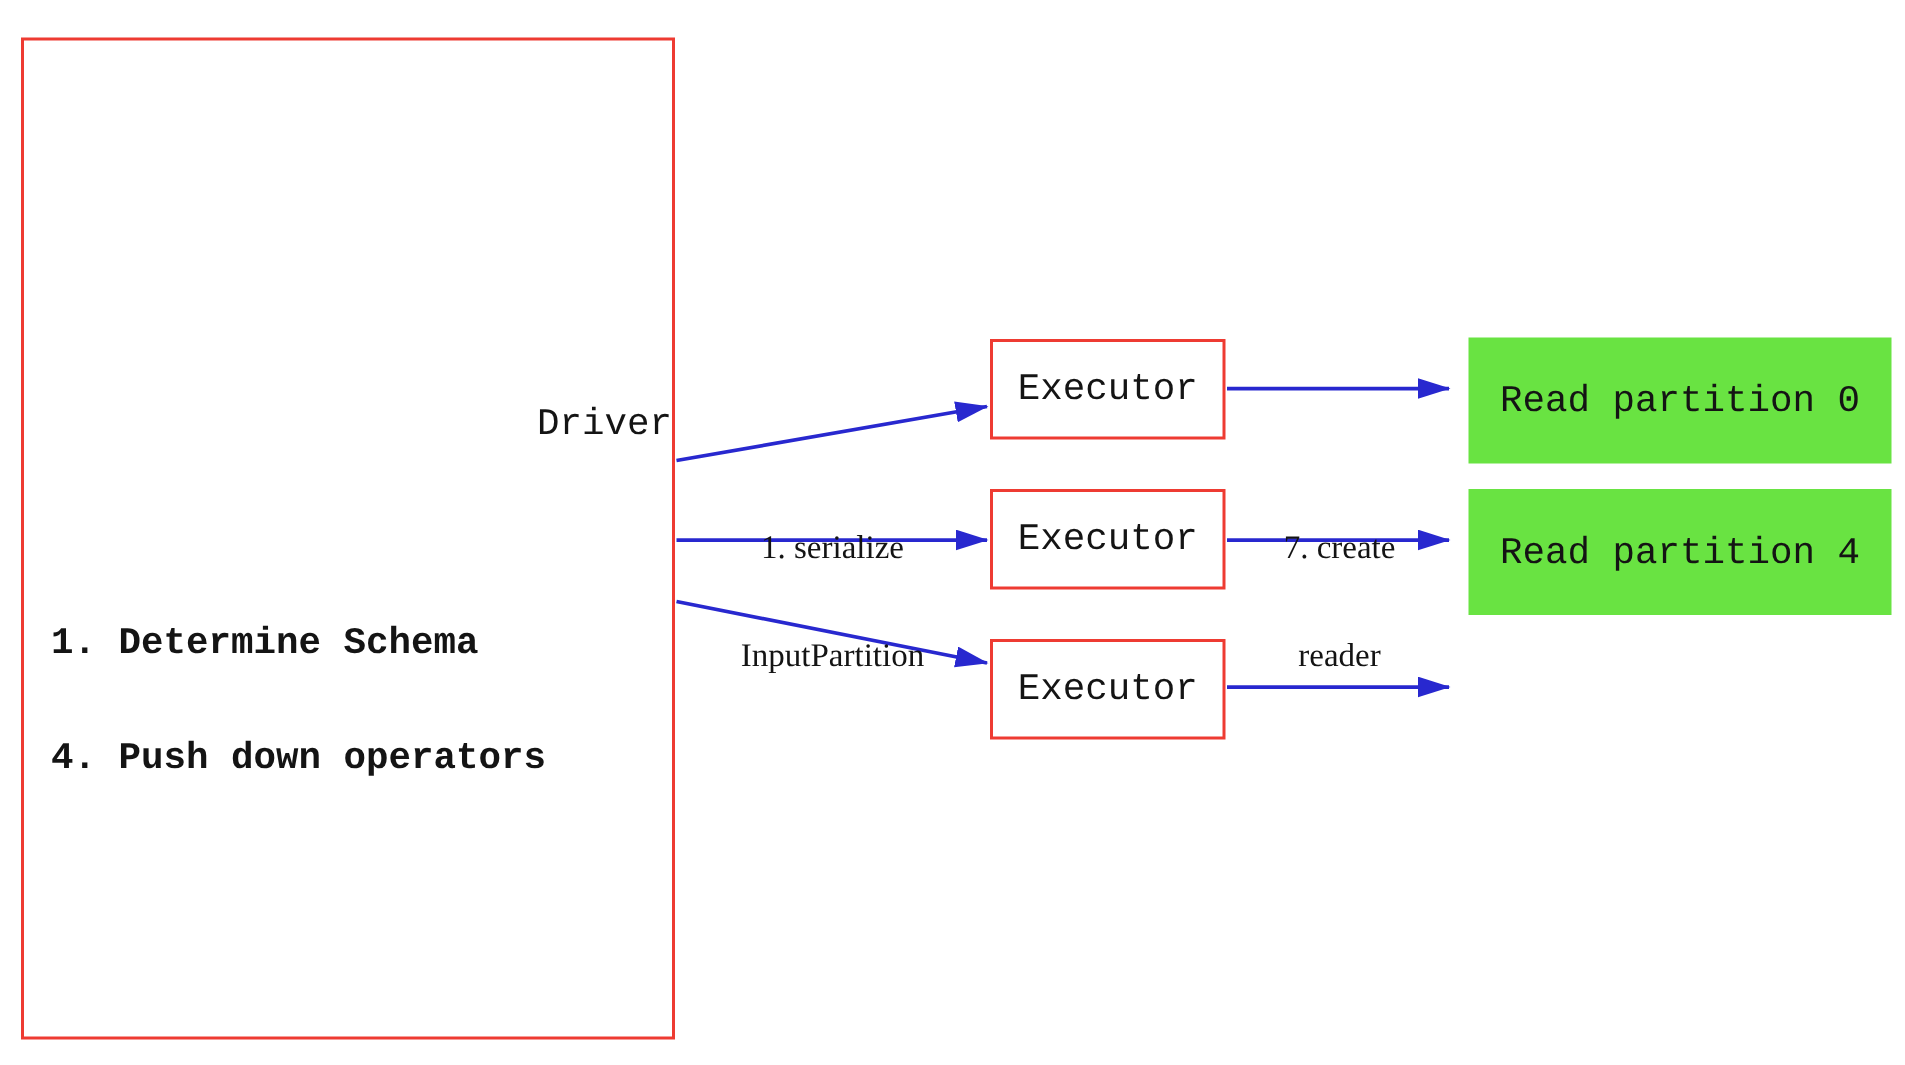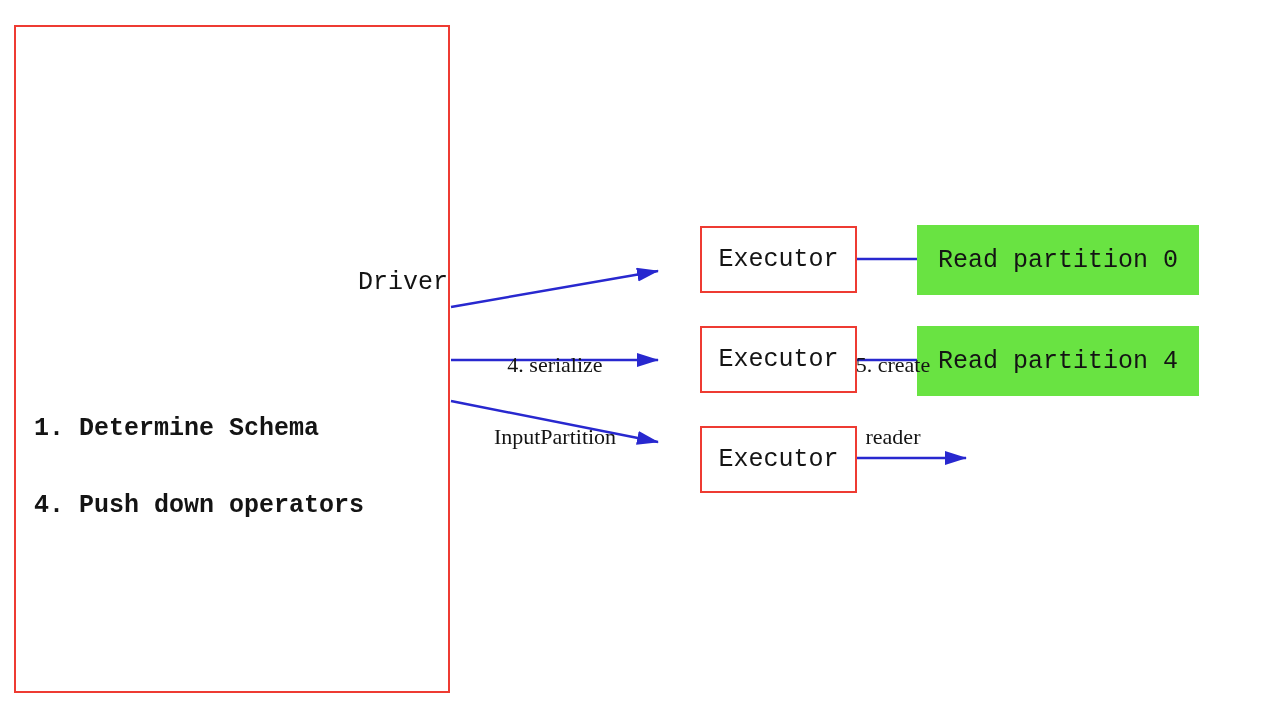--- a/index.html
+++ b/index.html
@@ -46,29 +46,28 @@
   }
 
   .node {
     border: 2px solid var(--red);
     background: var(--bg);
     display: flex;
     align-items: center;
     justify-content: center;
     font-size: 25px;
     white-space: pre;
-    margin-left: 40px;
   }
   .executor { left: 660px; width: 157px; height: 67px; }
   .executor-1 { top: 226px; }
   .executor-2 { top: 326px; }
   .executor-3 { top: 426px; }
 
   .partition {
-    left: 917px; width: 282px; height: 70px;
+    left: 979px; width: 282px; height: 84px;
     background: var(--green);
     border: none;
     display: flex;
     align-items: center;
     justify-content: center;
     font-size: 25px;
     white-space: pre;
   }
   .partition-0 { top: 225px; }
   .partition-1 { top: 326px; }
@@ -127,21 +126,21 @@
   </div>
 
   <div class="partition partition-0">
     <span>Read partition 0</span>
   </div>
   <div class="partition partition-1">
     <span>Read partition 4</span>
   </div>
 
   <div class="edge-label label-serialize">
-    <div>4. serialize</div>
+    <div>1. serialize</div>
     <div>InputPartition</div>
   </div>
   <div class="edge-label label-reader">
-    <div>5. create</div>
+    <div>7. create</div>
     <div>reader</div>
   </div>
 
 </div>
 
 </body></html>

